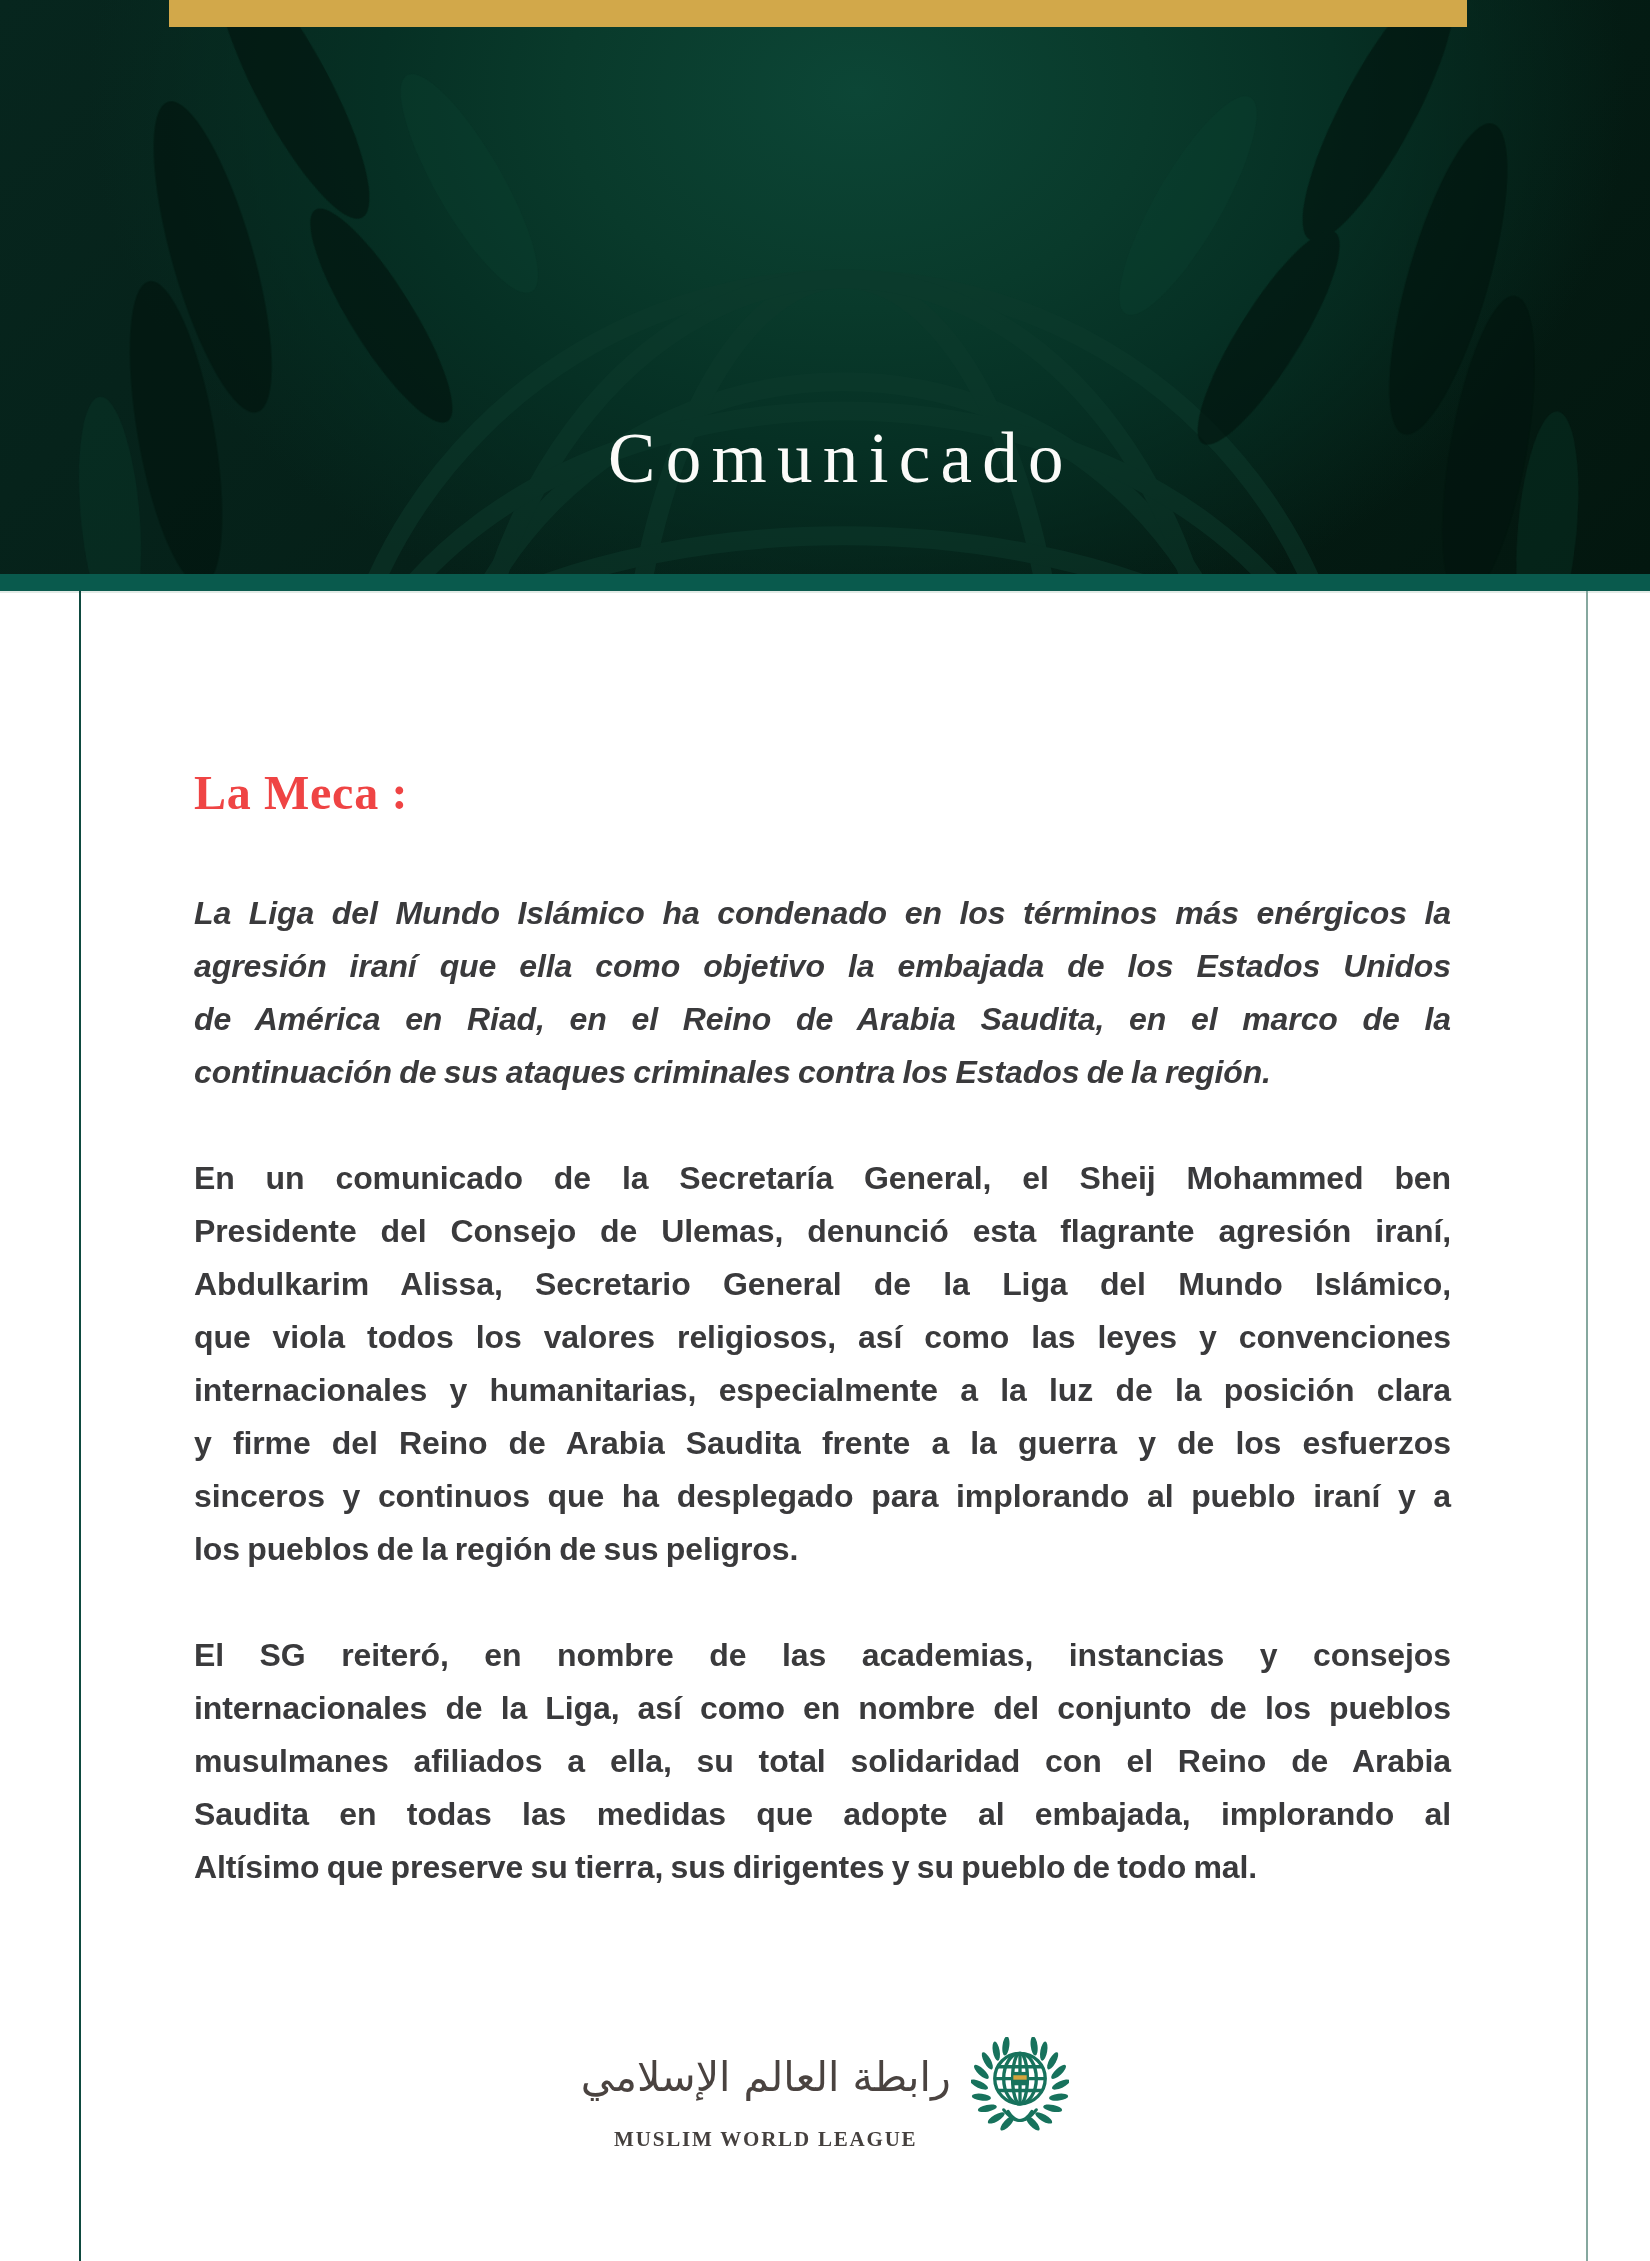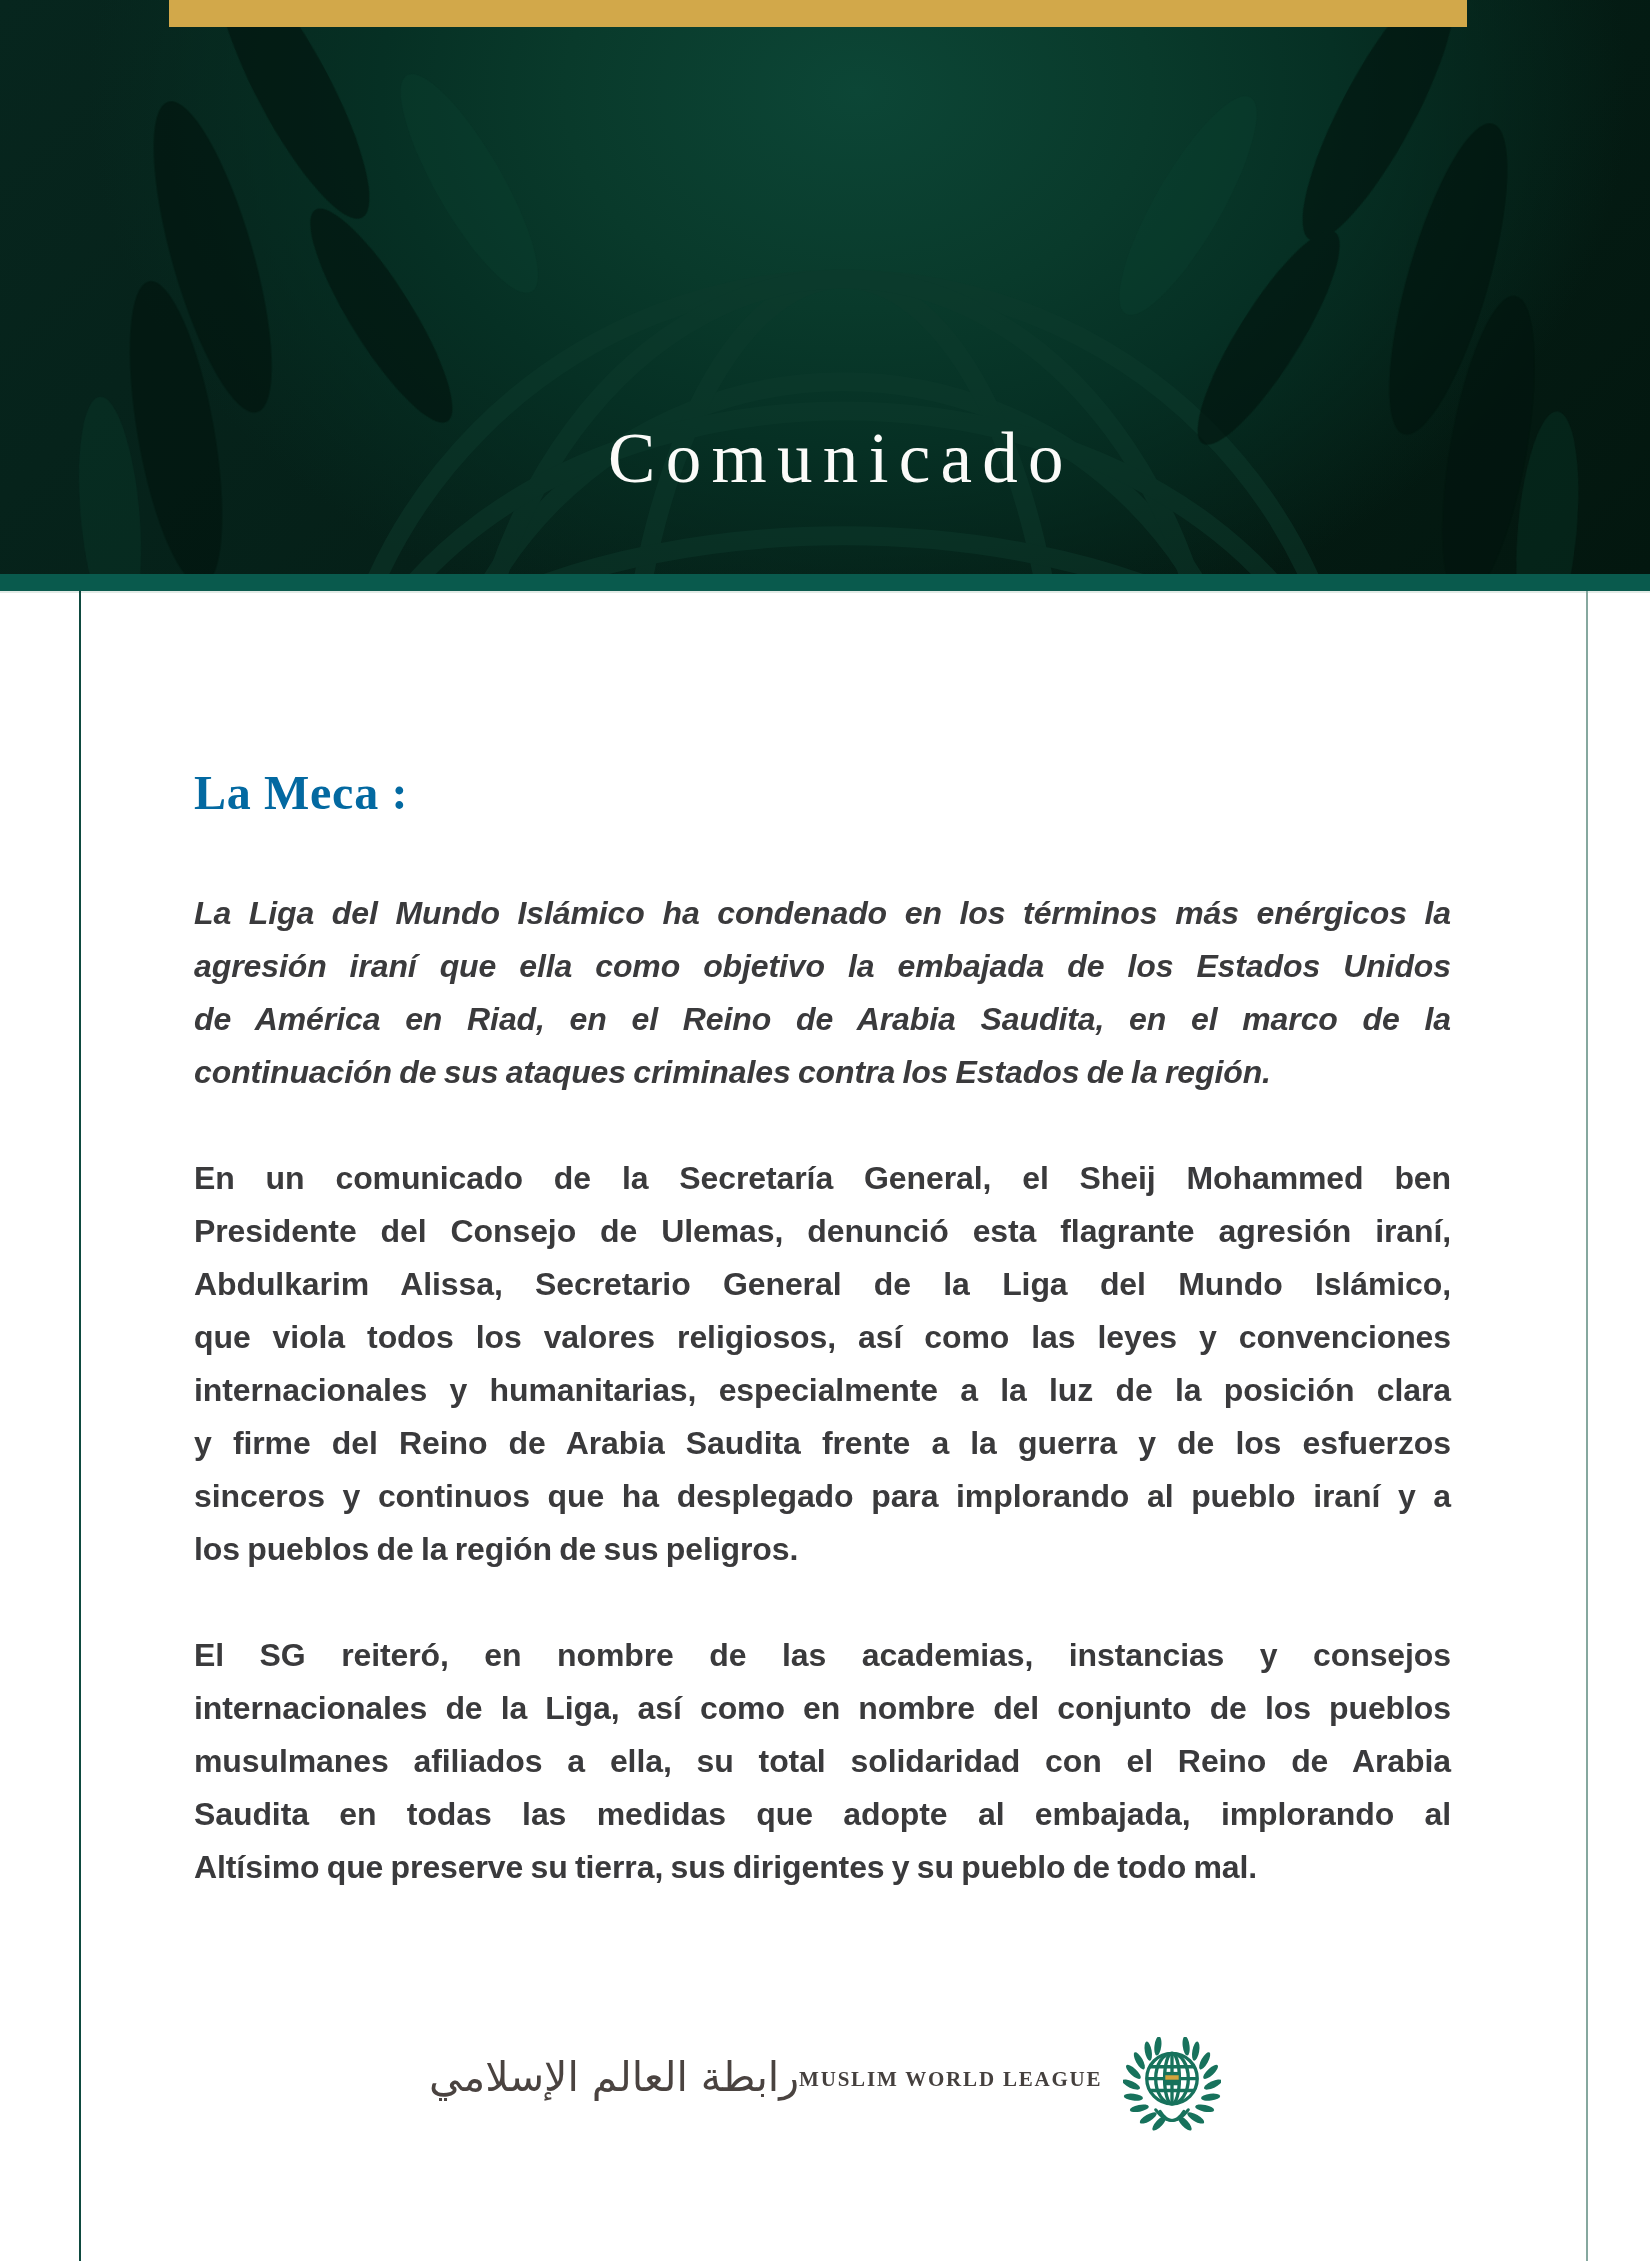--- a/index.html
+++ b/index.html
@@ -27,38 +27,38 @@
   .band{position:absolute;left:0;top:574px;width:1650px;height:17.6px;background:#095a4d;}
   .band-shadow{position:absolute;left:0;top:591px;width:1650px;height:1.5px;background:#e2eae6;}
   .vline{position:absolute;top:591px;bottom:0;}
   .vline-left{left:79px;width:2.2px;background:#0f4a40;}
   .vline-right{left:1586px;width:1.5px;background:#86a89f;}
 
   
   .content{position:absolute;left:194px;top:763px;width:1257px;}
   .place{
     margin:0;font-family:"Liberation Serif",serif;font-weight:700;
-    font-size:48px;line-height:59px;letter-spacing:0.7px;color:#0369a1;
+    font-size:48px;line-height:59px;letter-spacing:0.7px;color:#ef4444;
   }
   .paragraph{margin:0 0 53px 0;}
   .paragraph.first{margin-top:65px;font-style:italic;}
   .jline{
     font-size:32px;line-height:53px;font-weight:700;color:#3a3a3c;
     letter-spacing:-0.1px;word-spacing:-1.5px;
     text-align:justify;text-align-last:justify;
     white-space:normal;
   }
   .jline.last{text-align-last:left;}
 
   
   .logo{
     position:absolute;left:0;top:2033px;width:1650px;
     display:flex;justify-content:center;align-items:flex-start;gap:20.5px;
   }
-  .logo-text{display:flex;flex-direction:row;align-items:center;text-align:center;}
+  .logo-text{display:flex;flex-direction:column;align-items:center;text-align:center;}
   .arabic{
     font-family:"DejaVu Sans",sans-serif;font-size:41px;line-height:88px;
     color:#4a4340;white-space:nowrap;
   }
   .latin{
     margin-top:5.9px;font-family:"Liberation Serif",serif;font-weight:700;
     font-size:21px;letter-spacing:1.8px;color:#45403e;white-space:nowrap;
   }
   .emblem{display:block;margin-top:4.4px;}
 </style>

